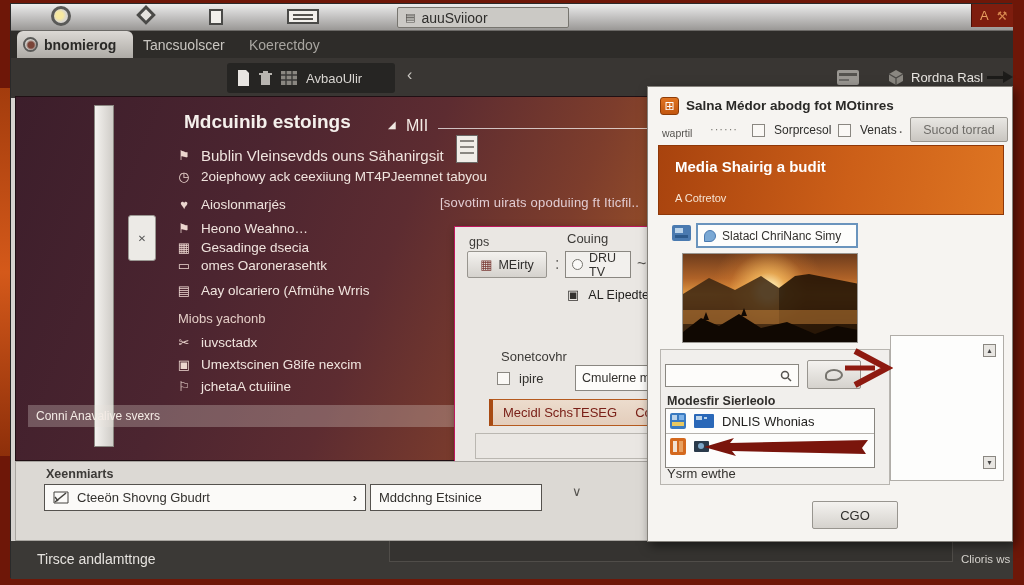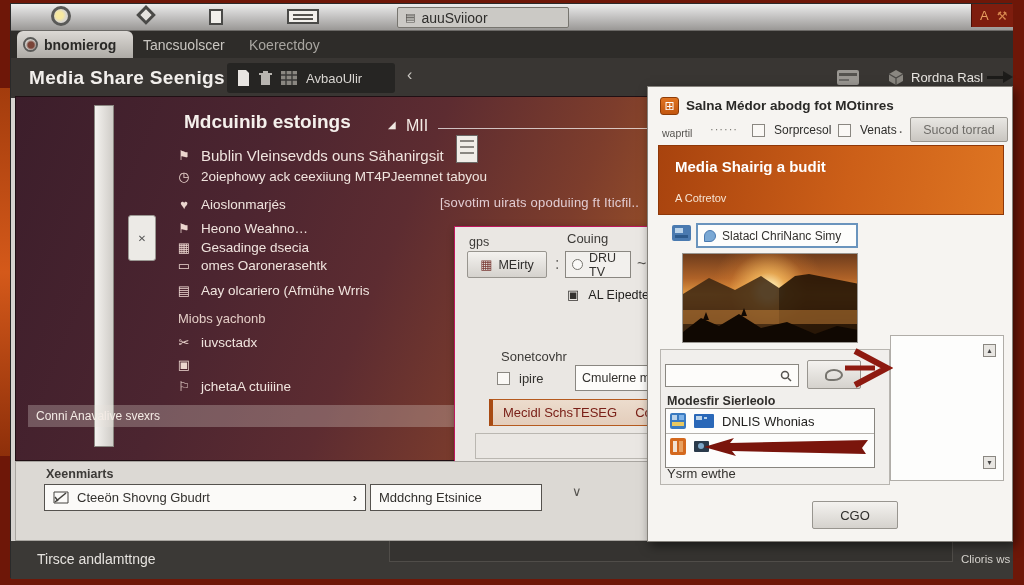--- a/index.html
+++ b/index.html
@@ -99,21 +99,20 @@
     <div class="abs tab-bar">
       <div class="abs active-tab">
         <span class="ring" style="width:15px;height:15px;border-width:2px;background:radial-gradient(circle at 55% 55%,#7a4438 0 35%,#cfccc7 60%);"></span>
         <span style="color:#2a2927;font-size:14px;font-weight:700;">bnomierog</span>
       </div>
       <span class="abs tab-label" style="left:132px;top:6px;">Tancsuolscer</span>
       <span class="abs tab-label" style="left:238px;top:6px;color:#a8a5a0;">Koerectdoy</span>
     </div>
 
     <div class="abs app-header">
-      <span class="abs page-title" style="left:18px;top:9px;">Media Share Seenigs</span>
       <div class="abs pill" style="left:216px;top:5px;width:168px;height:30px;">
         <svg width="13" height="16" viewBox="0 0 13 16">
             <path d="M1 0 h8 l3 3 v13 h-11 z" fill="#e8e5e1"></path>
           </svg>
         <svg width="13" height="15" viewBox="0 0 13 15">
             <rect x="2" y="4" width="9" height="10" fill="#b8b5b0"></rect>
             <rect x="0" y="2" width="13" height="2" fill="#b8b5b0"></rect>
             <rect x="4" y="0" width="5" height="2" fill="#b8b5b0"></rect>
           </svg>
         <svg width="16" height="14" viewBox="0 0 16 14">
@@ -184,20 +183,21 @@
       </div>
 
       <span class="abs sb-section" style="left:162px;top:214px;">Miobs yachonb</span>
 
       <div class="abs sb-item" style="left:160px;top:238px;">
         <span class="ic">✂</span>
         <span>iuvsctadx</span>
       </div>
       <div class="abs sb-item" style="left:160px;top:260px;">
         <span class="ic">▣</span>
+        <span>Umextscinen G8ife nexcim</span>
       </div>
       <div class="abs sb-item" style="left:160px;top:282px;">
         <span class="ic">⚐</span>
         <span>jchetaA ctuiiine</span>
       </div>
 
       <div class="abs sb-status">
         <span>Conni Anavalive svexrs</span>
       </div>
     </div>

